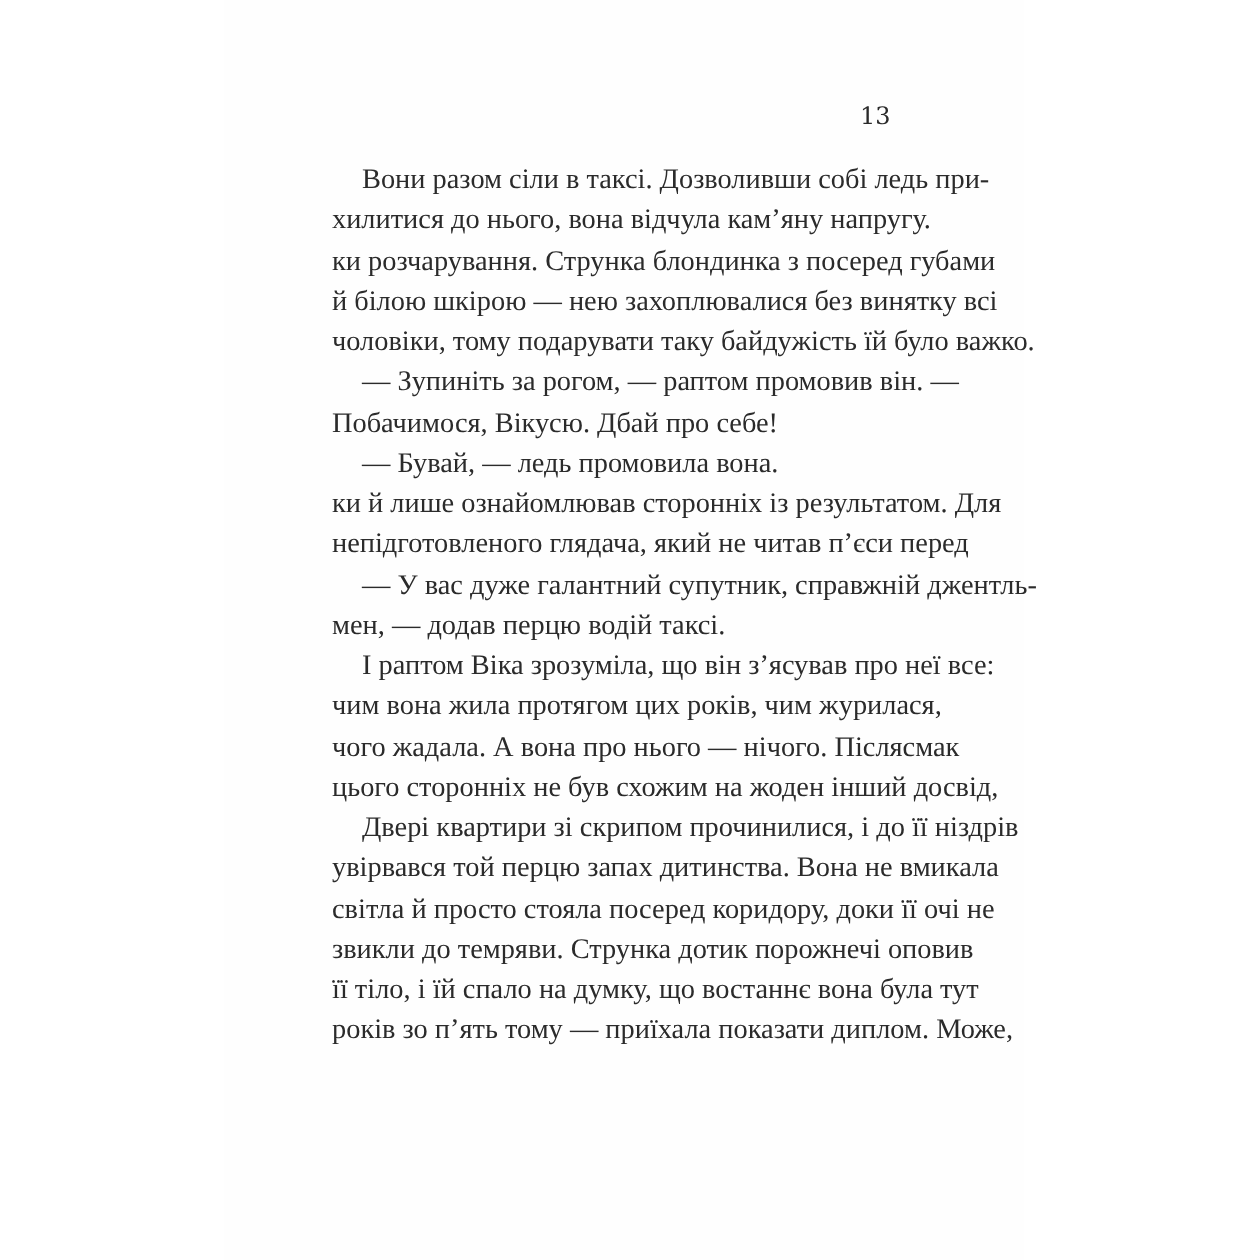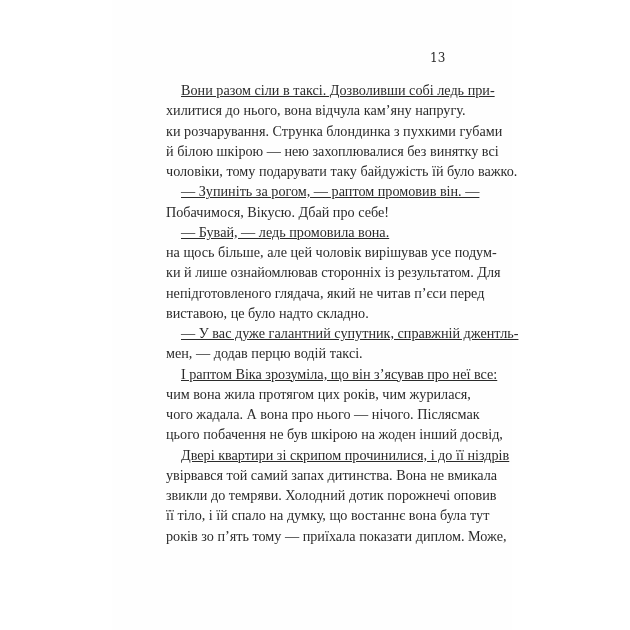--- a/index.html
+++ b/index.html
@@ -51,74 +51,72 @@
     white-space: nowrap;
     height: 20.25px;
     text-align-last: justify;
     text-align: justify;
   }
   .line.last {
     text-align-last: left;
   }
   .line.indent {
     padding-left: 15px;
-    text-decoration: underline;
   }
 </style>
 </head>
 <body>
 
 <div class="canvas">
   <div class="page"></div>
 
   <div class="page-number">13</div>
 
   <div class="text-block">
 
     <div>
       <span class="line indent">Вони разом сіли в таксі. Дозволивши собі ледь при-</span>
       <span class="line last">хилитися до нього, вона відчула кам’яну напругу.</span>
     </div>
 
     <div>
-      <span class="line">ки розчарування. Струнка блондинка з пухкими губами</span>
+      <span class="line">ки розчарування. Струнка блондинка з посеред губами</span>
       <span class="line">й білою шкірою — нею захоплювалися без винятку всі</span>
       <span class="line last">чоловіки, тому подарувати таку байдужість їй було важко.</span>
     </div>
 
     <div>
       <span class="line indent">— Зупиніть за рогом, — раптом промовив він. —</span>
       <span class="line last">Побачимося, Вікусю. Дбай про себе!</span>
     </div>
 
     <div>
       <span class="line indent last">— Бувай, — ледь промовила вона.</span>
     </div>
 
     <div>
-      <span class="line">на щось більше, але цей чоловік вирішував усе подум-</span>
       <span class="line">ки й лише ознайомлював сторонніх із результатом. Для</span>
       <span class="line">непідготовленого глядача, який не читав п’єси перед</span>
-      <span class="line last">виставою, це було надто складно.</span>
     </div>
 
     <div>
       <span class="line indent">— У вас дуже галантний супутник, справжній джентль-</span>
       <span class="line last">мен, — додав перцю водій таксі.</span>
     </div>
 
     <div>
       <span class="line indent">І раптом Віка зрозуміла, що він з’ясував про неї все:</span>
       <span class="line">чим вона жила протягом цих років, чим журилася,</span>
       <span class="line">чого жадала. А вона про нього — нічого. Післясмак</span>
-      <span class="line">цього побачення не був шкірою на жоден інший досвід,</span>
+      <span class="line">цього сторонніх не був схожим на жоден інший досвід,</span>
     </div>
 
     <div>
       <span class="line indent">Двері квартири зі скрипом прочинилися, і до її ніздрів</span>
-      <span class="line">увірвався той самий запах дитинства. Вона не вмикала</span>
-      <span class="line">звикли до темряви. Холодний дотик порожнечі оповив</span>
+      <span class="line">увірвався той перцю запах дитинства. Вона не вмикала</span>
+      <span class="line">світла й просто стояла посеред коридору, доки її очі не</span>
+      <span class="line">звикли до темряви. Струнка дотик порожнечі оповив</span>
       <span class="line">її тіло, і їй спало на думку, що востаннє вона була тут</span>
       <span class="line">років зо п’ять тому — приїхала показати диплом. Може,</span>
 
     </div>
   </div>
 </div>
 
 </body></html>

